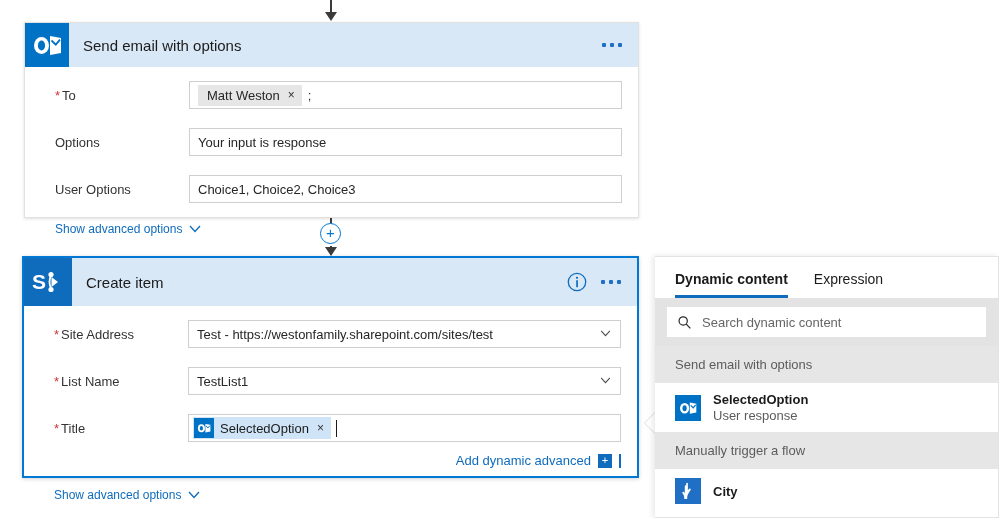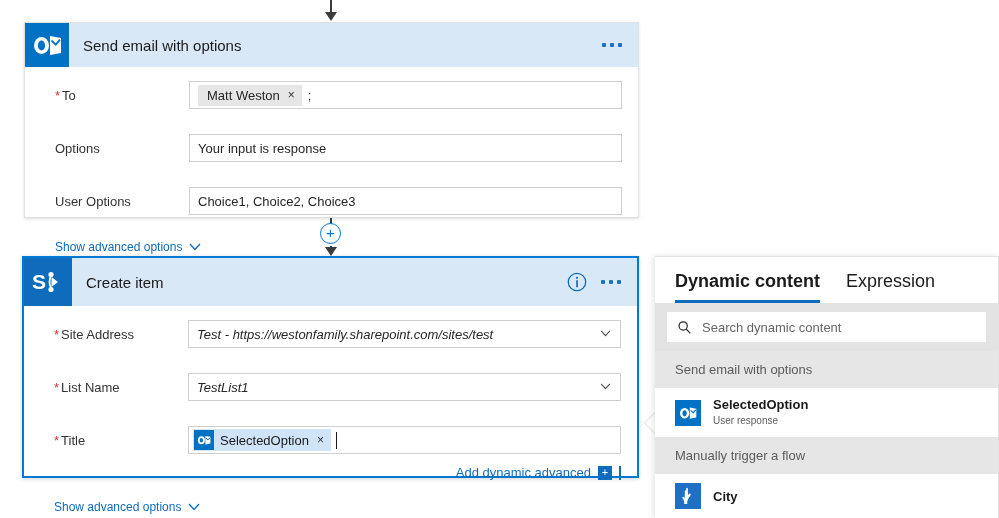--- a/index.html
+++ b/index.html
@@ -38,28 +38,28 @@
   .card.selected .card-header{height:48px;}
   .conn-icon{width:44px;height:44px;flex:0 0 44px;display:block;}
   .card.selected .conn-icon{width:48px;height:48px;flex:0 0 48px;}
   .card-title{font-size:15px;color:#1b1b1b;padding-left:14px;flex:1;}
   .hdr-actions{display:flex;align-items:center;gap:14px;padding-right:16px;}
   .info-icon{width:20px;height:20px;display:block;}
   .ellipsis{display:flex;gap:4px;align-items:center;cursor:default;}
   .ellipsis i{width:4px;height:4px;background:#1f6fc4;border-radius:1px;display:block;}
 
   .card-body{padding:14px 16px 12px 16px;}
-  .row{display:flex;align-items:center;margin-bottom:25px;}
+  .row{display:flex;align-items:center;margin-bottom:19px;}
   .row-label{width:148px;flex:0 0 148px;font-size:13px;color:#333;padding-left:14px;box-sizing:border-box;}
   .req{color:#d13438;margin-right:2px;}
   .field{
     flex:1;height:28px;border:1px solid #cfcfcf;background:#fff;box-sizing:border-box;
     display:flex;align-items:center;padding:4px 8px;font-size:13px;color:#262626;position:relative;
   }
-  .field.dropdown{padding-right:30px;font-style:italic;}
+  .field.dropdown{padding-right:30px;}
   .chev{position:absolute;right:9px;top:50%;margin-top:-4px;width:11px;height:7px;}
 
   .token-gray{
     background:#e6e6e6;color:#262626;font-size:13px;padding:3px 7px 3px 9px;
     display:inline-flex;align-items:center;gap:8px;
   }
   .token-gray .x{font-size:12px;color:#333;}
   .semicolon{margin-left:6px;color:#333;}
 
   .token-blue{
@@ -87,33 +87,33 @@
     border:1px solid #e3e3e3;border-left:none;
     box-shadow:-2px 0 6px rgba(0,0,0,.10);
   }
   .dc-beak{
     position:absolute;width:0;height:0;
     border-top:11px solid transparent;border-bottom:11px solid transparent;
     border-right:11px solid #ffffff;
     filter:drop-shadow(-1px 0 0 #dcdcdc);
   }
   .dc-tabs{display:flex;gap:26px;padding:14px 20px 0 20px;}
-  .dc-tab{font-size:18px;color:#1b1b1b;padding-bottom:8px;cursor:pointer;}
+  .dc-tab{font-size:14px;color:#1b1b1b;padding-bottom:8px;cursor:pointer;}
   .dc-tab.active{font-weight:bold;border-bottom:3px solid #0f6cbd;}
   .dc-search-wrap{background:#e3e3e3;padding:9px 12px;}
   .dc-search{
     background:#ffffff;height:30px;display:flex;align-items:center;gap:10px;padding:0 10px;
   }
   .dc-search svg{width:15px;height:15px;flex:0 0 15px;}
   .dc-ph{color:#666;font-size:13px;}
   .dc-group{background:#e6e6e6;color:#5c5c5c;font-size:13px;padding:11px 20px;}
   .dc-item{display:flex;align-items:center;gap:12px;padding:9px 20px;background:#fff;cursor:pointer;}
   .dc-item .it-ico{width:26px;height:26px;flex:0 0 26px;display:block;}
   .dc-name{font-size:13px;color:#1b1b1b;font-weight:bold;line-height:15px;}
-  .dc-sub{font-size:10px;color:#5c5c5c;line-height:15px;margin-top:1px;}
+  .dc-sub{font-size:13px;color:#5c5c5c;line-height:15px;margin-top:1px;}
 </style>
 </head>
 <body>
 
 <div class="canvas">
 
   <div class="conn" style="left:311px;top:0px;width:40px;height:22px;">
     <div class="line" style="top:0;height:14px;"></div>
     <div class="head" style="top:12px;"></div>
   </div>

